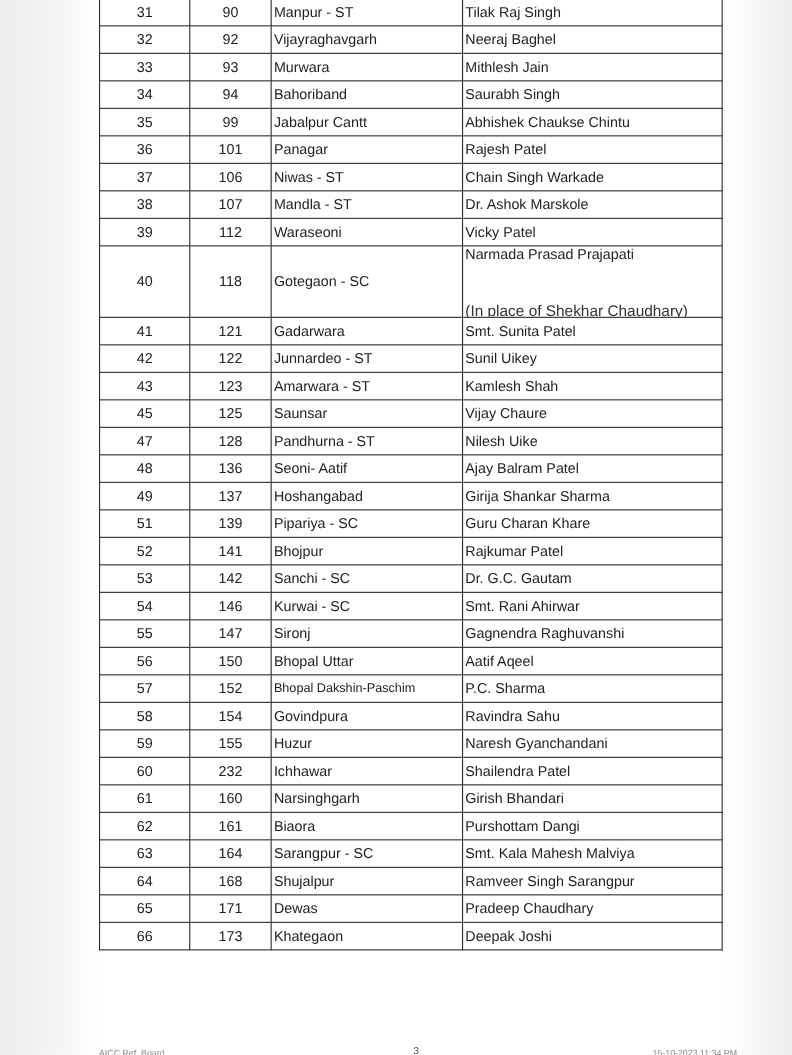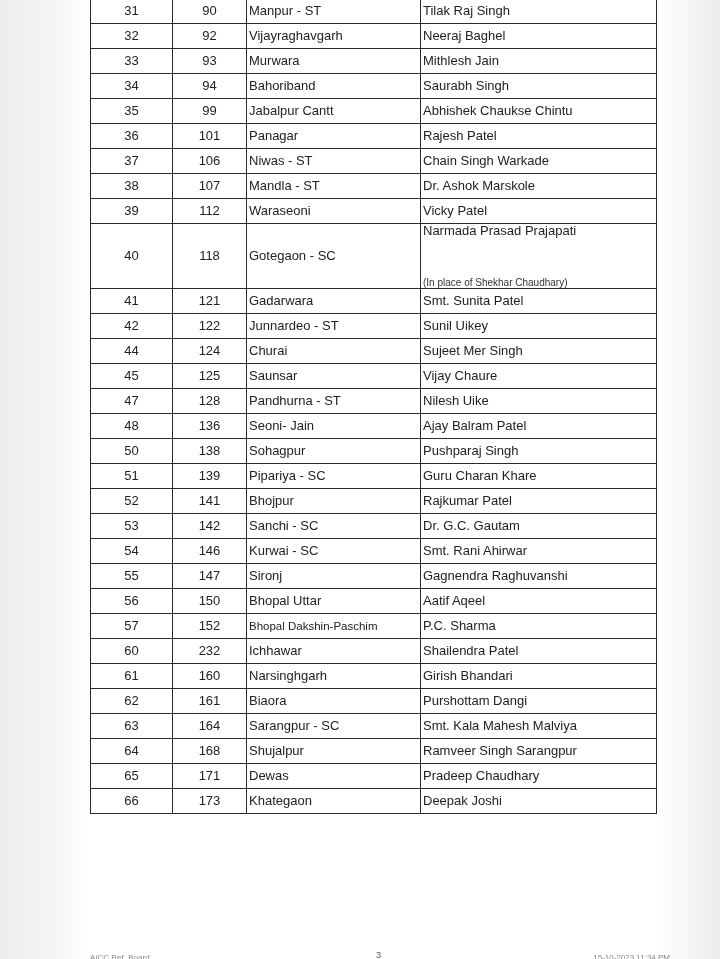--- a/index.html
+++ b/index.html
@@ -28,21 +28,21 @@
     overflow: hidden;
     color: #222;
   }
   td.sno, td.acno { text-align: center; }
   td.cons, td.cand { text-align: left; }
   col.c1 { width: 82px; }
   col.c2 { width: 74px; }
   col.c3 { width: 174px; }
   col.c4 { width: 236px; }
   tr.tall td { height: 30px; }
-  .note { display: block; font-size: 10px; line-height: 11px; color: #333; margin-top: 39px; }
+  .note { display: block; font-size: 14px; line-height: 11px; color: #333; margin-top: 39px; }
   .small { font-size: 11.5px; }
   .footer {
     position: absolute; top: 950px; left: 90px; width: 580px; height: 9px;
     font-size: 8px; color: #888;
   }
   .footer .left { position: absolute; left: 0; top: 3px; }
   .footer .mid { position: absolute; left: 286px; top: 0px; color: #555; font-size: 9px; }
   .footer .right { position: absolute; right: 0; top: 3px; }
 </style>
 </head>
@@ -126,48 +126,48 @@
           <td class="cons">Gadarwara</td>
           <td class="cand">Smt. Sunita Patel</td>
         </tr>
         <tr>
           <td class="sno">42</td>
           <td class="acno">122</td>
           <td class="cons">Junnardeo - ST</td>
           <td class="cand">Sunil Uikey</td>
         </tr>
         <tr>
-          <td class="sno">44</td>
-          <td class="acno">124</td>
-          <td class="cons">Churai</td>
-          <td class="cand">Sujeet Mer Singh</td>
+          <td class="sno">43</td>
+          <td class="acno">123</td>
+          <td class="cons">Amarwara - ST</td>
+          <td class="cand">Kamlesh Shah</td>
         </tr>
         <tr>
           <td class="sno">45</td>
           <td class="acno">125</td>
           <td class="cons">Saunsar</td>
           <td class="cand">Vijay Chaure</td>
         </tr>
         <tr>
           <td class="sno">47</td>
           <td class="acno">128</td>
           <td class="cons">Pandhurna - ST</td>
           <td class="cand">Nilesh Uike</td>
         </tr>
         <tr>
           <td class="sno">48</td>
           <td class="acno">136</td>
-          <td class="cons">Seoni- Jain</td>
+          <td class="cons">Seoni- Aatif</td>
           <td class="cand">Ajay Balram Patel</td>
         </tr>
         <tr>
-          <td class="sno">50</td>
-          <td class="acno">138</td>
-          <td class="cons">Sohagpur</td>
-          <td class="cand">Pushparaj Singh</td>
+          <td class="sno">49</td>
+          <td class="acno">137</td>
+          <td class="cons">Hoshangabad</td>
+          <td class="cand">Girija Shankar Sharma</td>
         </tr>
         <tr>
           <td class="sno">51</td>
           <td class="acno">139</td>
           <td class="cons">Pipariya - SC</td>
           <td class="cand">Guru Charan Khare</td>
         </tr>
         <tr>
           <td class="sno">52</td>
           <td class="acno">141</td>
@@ -196,20 +196,32 @@
           <td class="sno">56</td>
           <td class="acno">150</td>
           <td class="cons">Bhopal Uttar</td>
           <td class="cand">Aatif Aqeel</td>
         </tr>
         <tr>
           <td class="sno">57</td>
           <td class="acno">152</td>
           <td class="cons small">Bhopal Dakshin-Paschim</td>
           <td class="cand">P.C. Sharma</td>
+        </tr>
+        <tr>
+          <td class="sno">58</td>
+          <td class="acno">154</td>
+          <td class="cons">Govindpura</td>
+          <td class="cand">Ravindra Sahu</td>
+        </tr>
+        <tr>
+          <td class="sno">59</td>
+          <td class="acno">155</td>
+          <td class="cons">Huzur</td>
+          <td class="cand">Naresh Gyanchandani</td>
         </tr>
         <tr>
           <td class="sno">60</td>
           <td class="acno">232</td>
           <td class="cons">Ichhawar</td>
           <td class="cand">Shailendra Patel</td>
         </tr>
         <tr>
           <td class="sno">61</td>
           <td class="acno">160</td>

